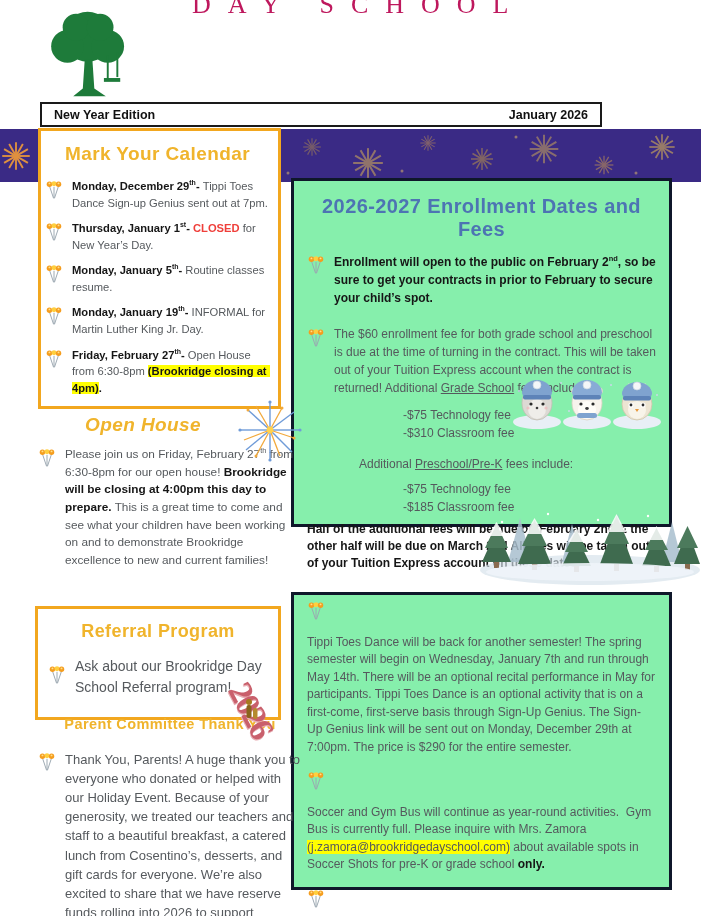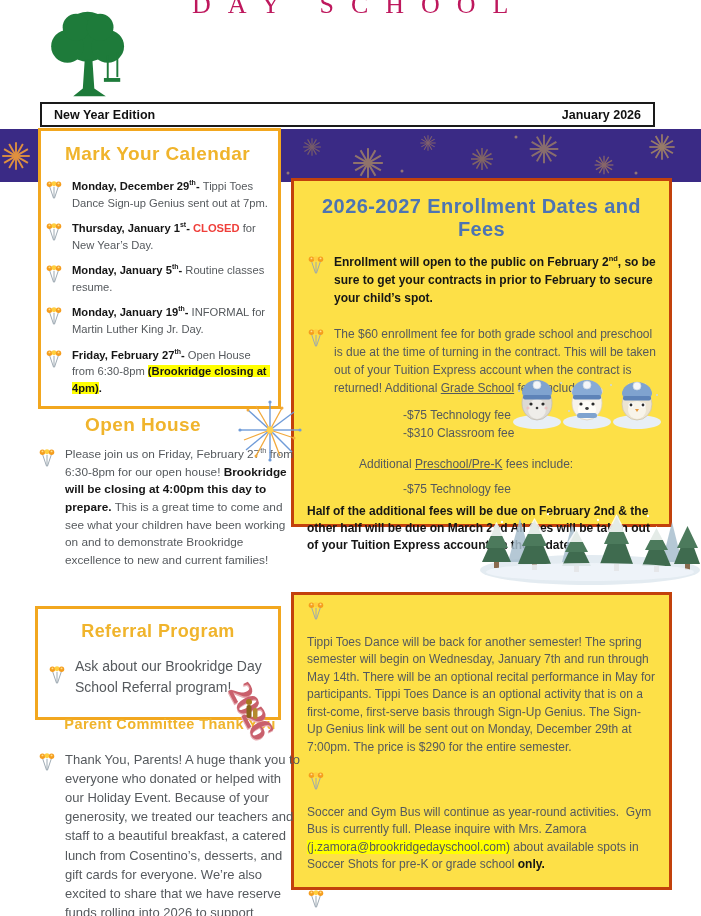--- a/index.html
+++ b/index.html
@@ -6,30 +6,30 @@
   .page{position:relative;width:701px;height:916px;background:#ffffff;overflow:hidden;
         font-family:"Liberation Sans",sans-serif;color:#55595d;}
 
   
   .logo-tree{position:absolute;left:44px;top:8px;width:92px;height:94px;}
   .logo-text{position:absolute;left:140px;top:0px;width:530px;}
   .logo-word1{font-family:"Liberation Serif",serif;font-weight:700;font-size:62px;line-height:70px;
               color:#1e7b3a;letter-spacing:3px;}
   .logo-word2{font-family:"Liberation Serif",serif;font-weight:400;font-size:26px;line-height:26px;
               color:#be185d;letter-spacing:17px;margin-top:-8px;padding-left:52px;}
-  .header-bar{position:absolute;left:40px;top:102px;width:615px;height:25px;border:2px solid #1a1a1a;
+  .header-bar{position:absolute;left:40px;top:102px;width:562px;height:25px;border:2px solid #1a1a1a;
               box-sizing:border-box;display:flex;justify-content:space-between;align-items:center;
               padding:0 12px;font-size:12.5px;font-weight:600;color:#111;background:#fff;z-index:3;}
 
   
   .banner{position:absolute;left:0;top:129px;width:701px;height:53px;background:#3a2a85;z-index:0;overflow:hidden;}
 
   
   .gold-box{position:absolute;background:#fff;border:3px solid #f2a71f;box-sizing:border-box;}
-  .blue-box{position:absolute;background:#fde047;border:3px solid #c2410c;box-sizing:border-box;}
+  .blue-box{position:absolute;background:#86efac;border:3px solid #0f172a;box-sizing:border-box;}
   .t-gold{color:#f0b42c;font-weight:700;text-align:center;letter-spacing:.4px;}
   .t-blue{color:#4d74b3;font-weight:700;text-align:center;letter-spacing:.4px;}
 
   .bullet{display:flex;align-items:flex-start;gap:7px;}
   .spark{flex:0 0 20px;margin-top:1px;}
   .btxt{flex:1;}
 
   
   .pt{white-space:pre-wrap;}
   .pt.b,.pt.bsup{font-weight:700;color:#161616;}
@@ -38,21 +38,21 @@
   .pt.hlb{background:#ffff00;font-weight:700;color:#161616;}
   .pt.u{text-decoration:underline;}
   sup.pt{font-size:.62em;}
 
   
   .cal-box{left:38px;top:128px;width:243px;height:281px;padding:6px 8px 6px 4px;z-index:2;}
   .cal-title{font-size:19px;margin:6px 0 13px;}
   .cal-item{font-size:11.2px;line-height:1.48;margin-bottom:9px;}
 
   .open-house{position:absolute;left:38px;top:412px;width:256px;z-index:2;}
-  .oh-title{font-size:19px;margin:2px 46px 10px 0;}
+  .oh-title{font-size:19px;margin:2px 46px 10px 0;font-style:italic;}
   .oh-burst{position:absolute;right:-12px;top:-14px;width:74px;height:74px;}
   .oh-body{font-size:11.8px;line-height:1.5;}
 
   .ref-box{left:35px;top:606px;width:246px;height:114px;padding:6px 10px;z-index:2;}
   .ref-title{font-size:18px;margin:6px 0 14px;}
   .ref-body{font-size:14px;line-height:1.5;align-items:center;}
 
   .pc-title{position:absolute;left:60px;top:716px;width:220px;font-size:14.5px;z-index:2;}
   .pc-body{position:absolute;left:38px;top:750px;width:262px;font-size:13px;line-height:1.47;z-index:2;justify-content:space-between;}
 
@@ -397,20 +397,21 @@
 
     <div class="fees">
       <div>-$75 Technology fee</div>
       <div>-$310 Classroom fee</div>
     </div>
 
     <div class="pre-line"><span class="pt ">Additional </span><span class="pt u">Preschool/Pre-K</span><span class="pt "> fees include:</span></div>
 
     <div class="fees">
       <div>-$75 Technology fee</div>
+      <div>-$185 Classroom fee</div>
     </div>
 
     <div class="footnote"><span class="pt b">Half of the additional fees will be due on February 2nd &amp; the other half will be due on March 2nd All fees will be taken out of your Tuition Express account on these dates.</span></div>
 
     <svg class="penguins" viewBox="0 0 152 70">
 
       <ellipse cx="26" cy="61" rx="24" ry="7" fill="#e8eff6"></ellipse>
       <ellipse cx="76" cy="61" rx="24" ry="7" fill="#e8eff6"></ellipse>
       <ellipse cx="126" cy="61" rx="24" ry="7" fill="#e8eff6"></ellipse>
 

